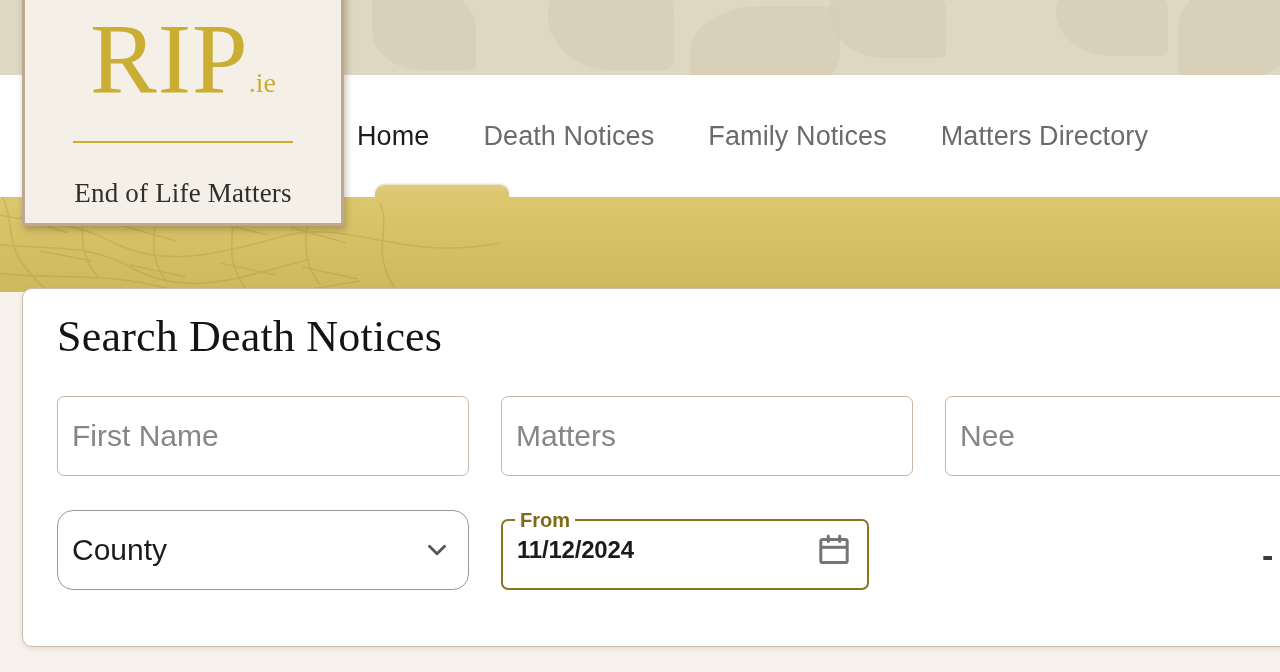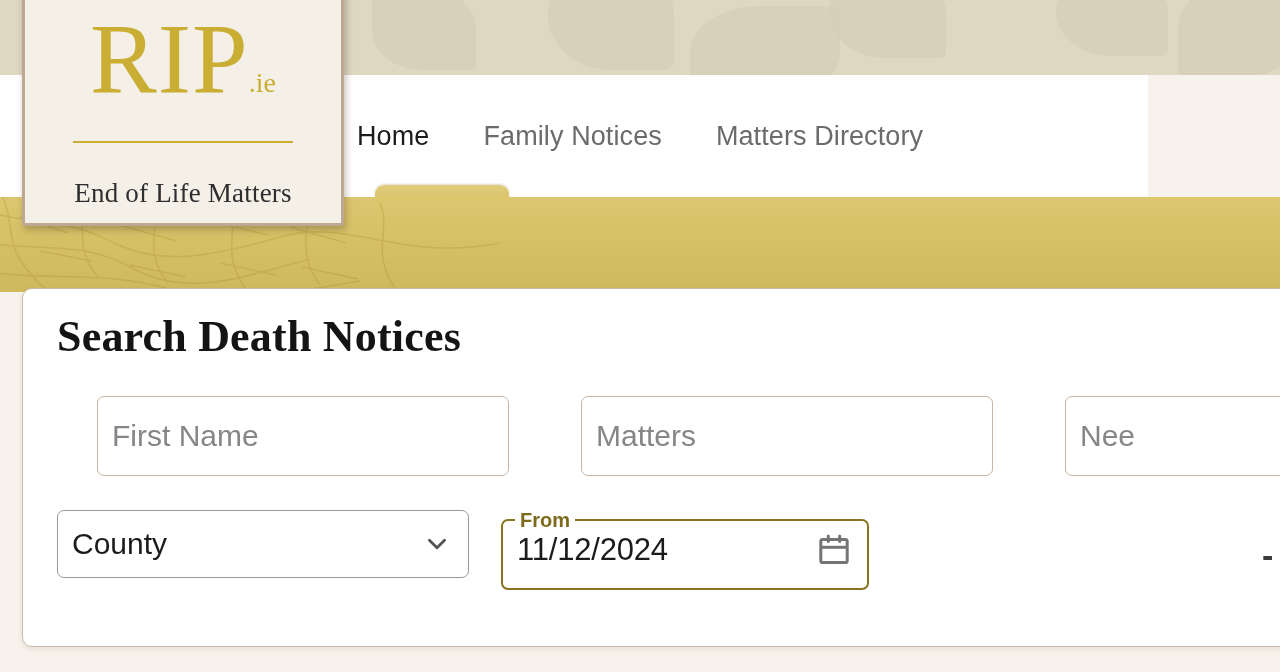--- a/index.html
+++ b/index.html
@@ -22,21 +22,21 @@
     position:absolute;
     background:#d5cdb5;
     opacity:.75;
     border-radius:48% 6% 52% 10%;
   }
   .topband .leaf.b{border-radius:10% 52% 6% 48%;}
   .topband .leaf.c{border-radius:50% 50% 8% 50%;}
 
   
   .navstrip{
-    position:absolute;left:0;top:75px;width:1148px;height:122px;
+    position:absolute;left:0;top:75px;width:1280px;height:122px;
     background:#ffffff;
     text-decoration:underline;
   }
   .navlist{
     position:absolute;left:330px;top:0;height:122px;
     display:flex;align-items:center;gap:0;
     white-space:nowrap;
   }
   .navitem{
     font-size:27px;
@@ -109,49 +109,48 @@
     background:#ffffff;
     border:1px solid #cbbdae;
     border-radius:10px;
     box-shadow:0 2px 5px rgba(120,95,60,.14);
     z-index:4;
   }
   .card-title{
     position:absolute;left:34px;top:22px;
     font-family:"Liberation Serif", serif;
     font-size:44px;
-    font-weight:700;
+    font-weight:400;
     color:#141414;
     letter-spacing:.2px;
   }
 
   .row{position:absolute;left:34px;display:flex;gap:32px;}
   .row1{top:107px;}
   .row2{top:221px;}
 
   
   .field{
     position:relative;
     width:412px;height:80px;
     border:1px solid #cbb5a4;
     border-radius:7px;
     background:#fff;
     box-sizing:border-box;
-    margin-left:40px;
   }
   .field .ph{
     position:absolute;left:14px;top:50%;transform:translateY(-50%);
     font-size:30px;color:#868686;
   }
   
   .select{
     position:relative;
-    width:412px;height:68px;
+    width:412px;height:80px;
     border:1px solid #9a9a9a;
-    border-radius:7px;
+    border-radius:16px;
     background:#fff;
     box-sizing:border-box;
     cursor:pointer;
   }
   .select .val{
     position:absolute;left:14px;top:50%;transform:translateY(-50%);
     font-size:30px;color:#1b1b1b;
   }
   .chev{
     position:absolute;right:18px;top:50%;transform:translateY(-50%);
@@ -176,21 +175,21 @@
   .datefield legend{
     margin-left:12px;
     padding:0 5px;
     font-size:20px;
     font-weight:700;
     color:#7d6a1a;
     line-height:1;
   }
   .datefield .dval{
     position:absolute;left:16px;top:50%;transform:translateY(-50%);
-    font-size:31px;color:#1b1b1b;letter-spacing:-.2px;
+    font-size:24px;color:#1b1b1b;letter-spacing:-.2px;font-weight:bold;
   }
   .cal{
     position:absolute;right:17px;top:50%;transform:translateY(-50%);
     width:36px;height:36px;
   }
   .cal svg{display:block;width:36px;height:36px;}
 
   .dash{
     position:absolute;left:1262px;top:536px;
     font-size:34px;color:#3a3a3a;font-weight:700;
@@ -208,20 +207,21 @@
     <div class="leaf c" style="left:548px;top:-40px;width:126px;height:110px;"></div>
     <div class="leaf" style="left:690px;top:6px;width:150px;height:96px;"></div>
     <div class="leaf b" style="left:830px;top:-34px;width:116px;height:92px;"></div>
     <div class="leaf c" style="left:1056px;top:-32px;width:112px;height:88px;"></div>
     <div class="leaf" style="left:1178px;top:-18px;width:126px;height:96px;"></div>
   </div>
 
   <div class="navstrip">
     <div class="navlist">
       <div class="navitem active">Home</div>
+      <div class="navitem">Death Notices</div>
       <div class="navitem">Family Notices</div>
       <div class="navitem">Matters Directory</div>
     </div>
   </div>
 
   <div class="tabnub"></div>
 
   <div class="goldband">
     <svg class="veins" viewBox="0 0 620 95" preserveAspectRatio="none">
       <g fill="none" stroke="#a98f34" stroke-width="1.6">

